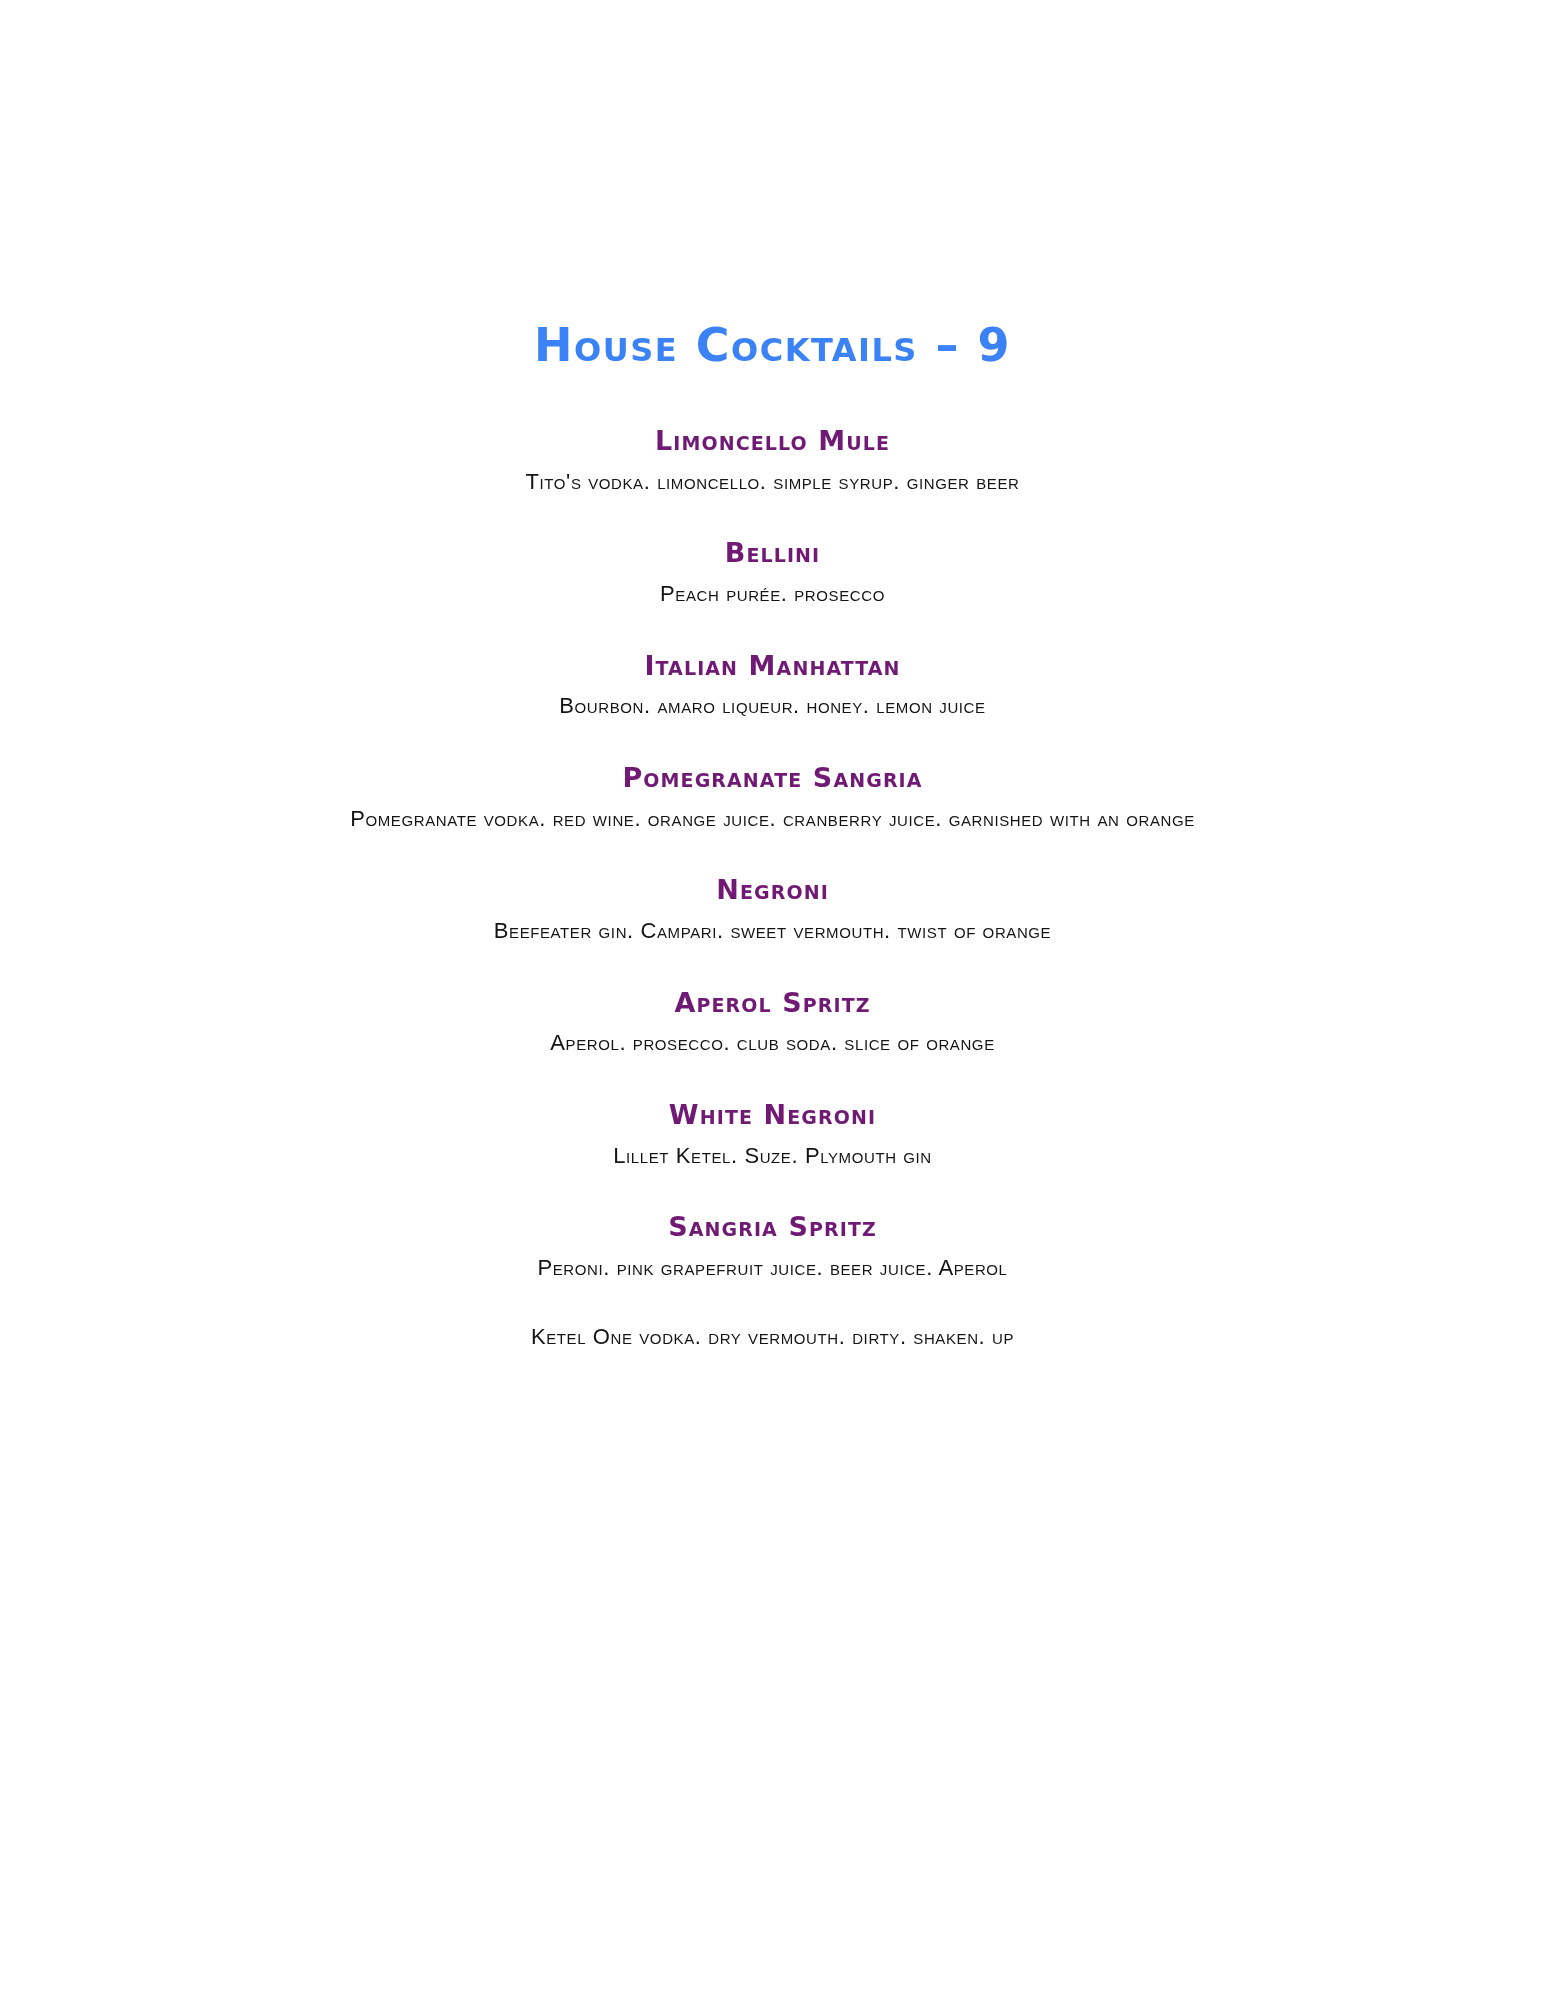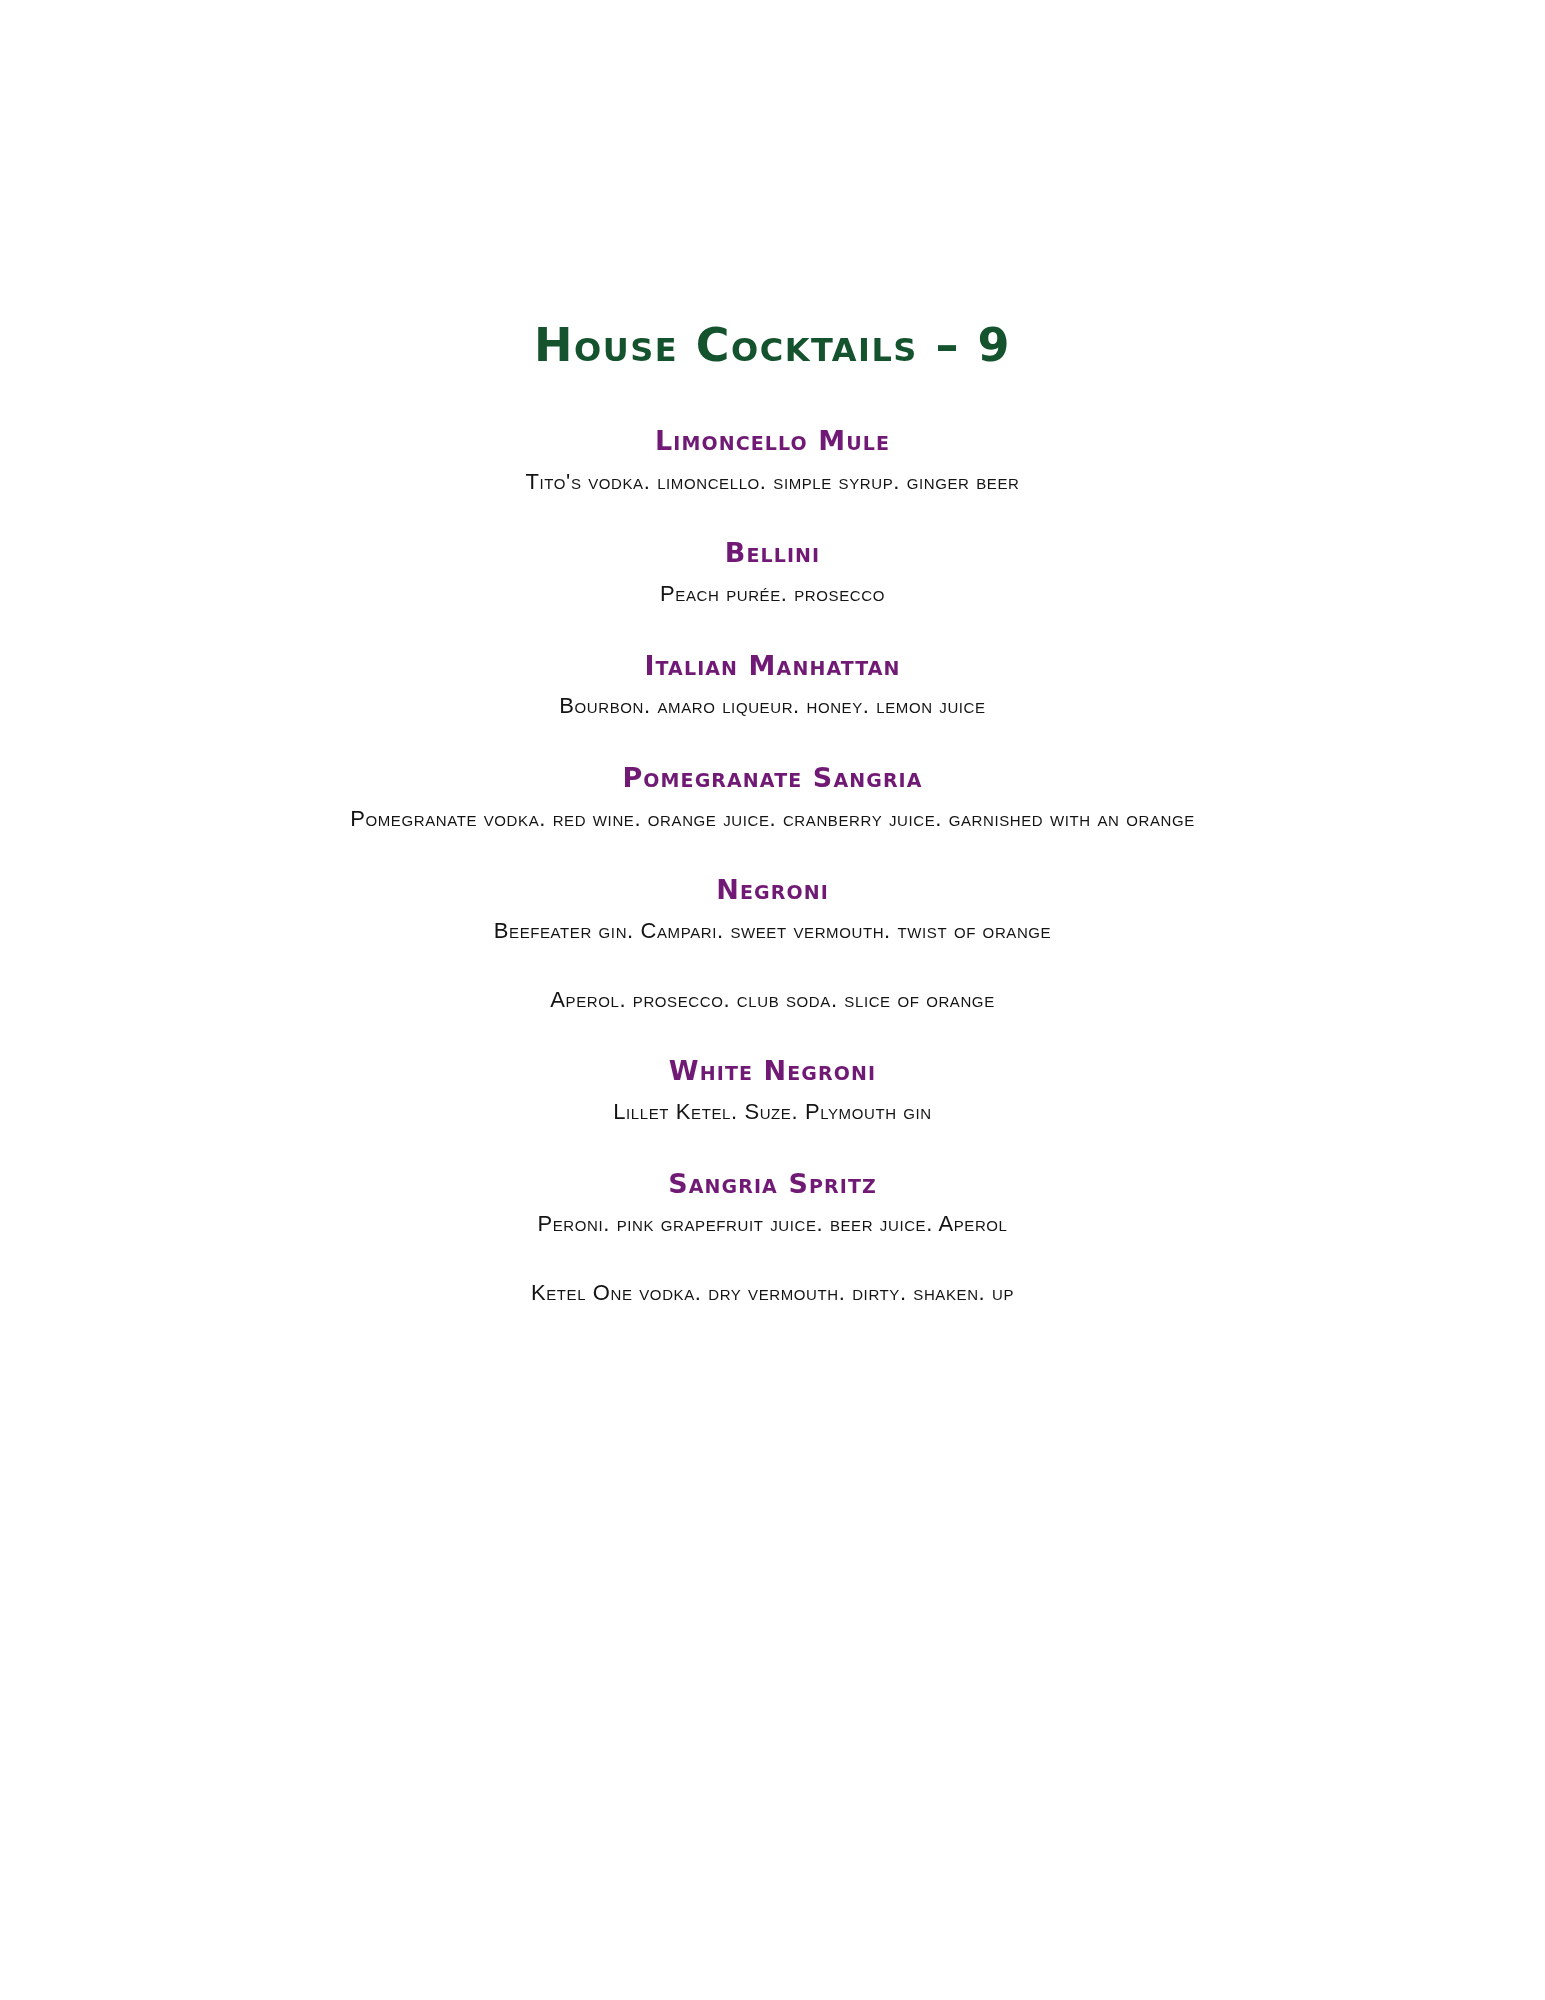--- a/index.html
+++ b/index.html
@@ -25,21 +25,21 @@
   .menu-title {
     text-align: center;
     font-family: "DejaVu Sans", sans-serif;
     font-size: 46px;
     font-weight: 700;
     letter-spacing: 1.5px;
     font-variant: small-caps;
     text-transform: capitalize;
     margin-top: 322px;
     line-height: 1;
-    color: #14532d;
+    color: #3b82f6;
   }
   .items {
     margin-top: 56px;
   }
   .item {
     text-align: center;
     margin-bottom: 40px;
   }
   .item-name {
     font-family: "DejaVu Sans", sans-serif;
@@ -89,20 +89,21 @@
       <div class="item-name">Pomegranate Sangria</div>
       <div class="item-desc">Pomegranate vodka. red wine. orange juice. cranberry juice. garnished with an orange</div>
     </div>
 
     <div class="item">
       <div class="item-name">Negroni</div>
       <div class="item-desc">Beefeater gin. Campari. sweet vermouth. twist of orange</div>
     </div>
 
     <div class="item">
+      <div class="item-name">Aperol Spritz</div>
       <div class="item-desc">Aperol. prosecco. club soda. slice of orange</div>
     </div>
 
     <div class="item">
       <div class="item-name">White Negroni</div>
       <div class="item-desc">Lillet Ketel. Suze. Plymouth gin</div>
     </div>
 
     <div class="item">
       <div class="item-name">Sangria Spritz</div>

